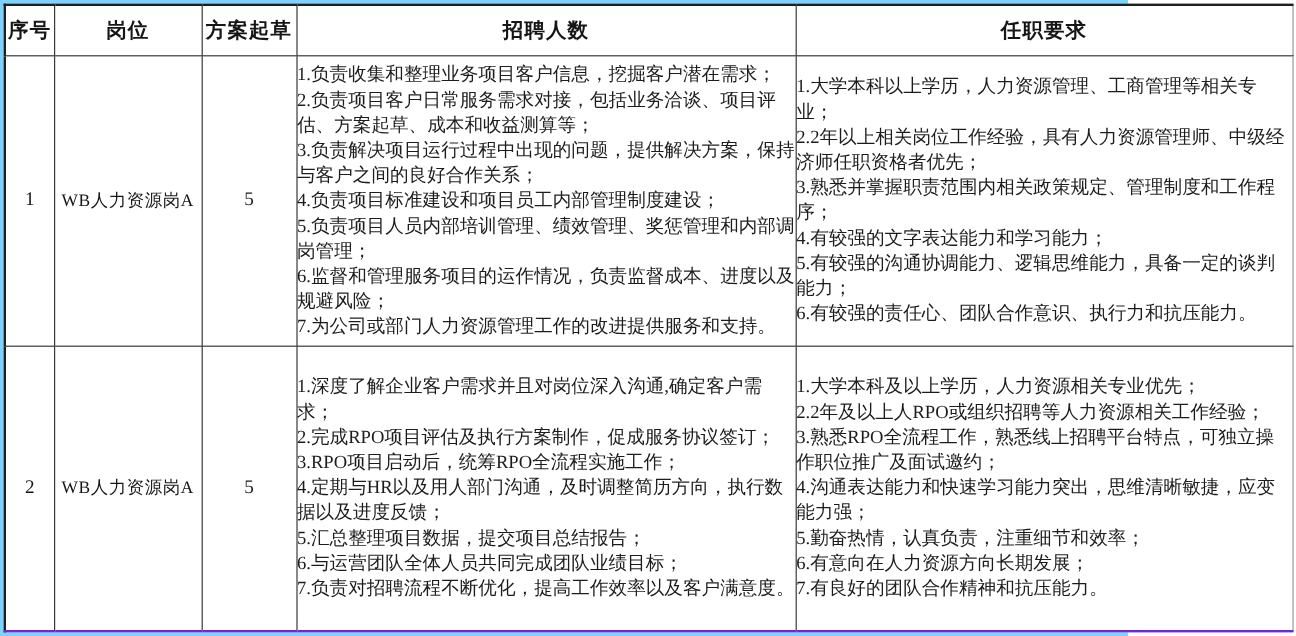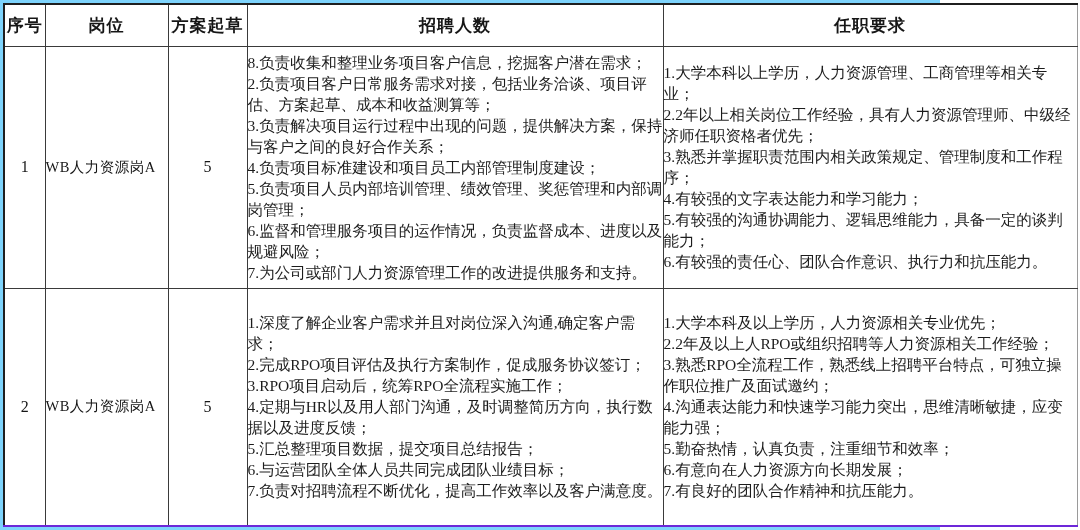--- a/index.html
+++ b/index.html
@@ -60,20 +60,21 @@
     text-align: center;
     color: #161616;
     letter-spacing: 1px;
   }
   td.cell-center {
     text-align: center;
     font-size: 16px;
     color: #161616;
   }
   td.cell-position {
+    text-align: center;
     font-size: 14.5px;
     letter-spacing: 0.5px;
     white-space: nowrap;
     color: #161616;
   }
   td.cell-text {
     font-size: 15.5px;
     line-height: 21px;
     text-align: left;
     padding: 2px 3px 2px 4px;
@@ -98,21 +99,21 @@
       <th class="col-header">序号</th>
       <th class="col-header">岗位</th>
       <th class="col-header">方案起草</th>
       <th class="col-header">招聘人数</th>
       <th class="col-header">任职要求</th>
     </tr>
     <tr class="body-row-1">
       <td class="cell-center">1</td>
       <td class="cell-position">WB人力资源岗A</td>
       <td class="cell-center">5</td>
-      <td class="cell-text">8.负责收集和整理业务项目客户信息，挖掘客户潜在需求；
+      <td class="cell-text">1.负责收集和整理业务项目客户信息，挖掘客户潜在需求；
 2.负责项目客户日常服务需求对接，包括业务洽谈、项目评估、方案起草、成本和收益测算等；
 3.负责解决项目运行过程中出现的问题，提供解决方案，保持与客户之间的良好合作关系；
 4.负责项目标准建设和项目员工内部管理制度建设；
 5.负责项目人员内部培训管理、绩效管理、奖惩管理和内部调岗管理；
 6.监督和管理服务项目的运作情况，负责监督成本、进度以及规避风险；
 7.为公司或部门人力资源管理工作的改进提供服务和支持。</td>
       <td class="cell-text">1.大学本科以上学历，人力资源管理、工商管理等相关专业；
 2.2年以上相关岗位工作经验，具有人力资源管理师、中级经济师任职资格者优先；
 3.熟悉并掌握职责范围内相关政策规定、管理制度和工作程序；
 4.有较强的文字表达能力和学习能力；

